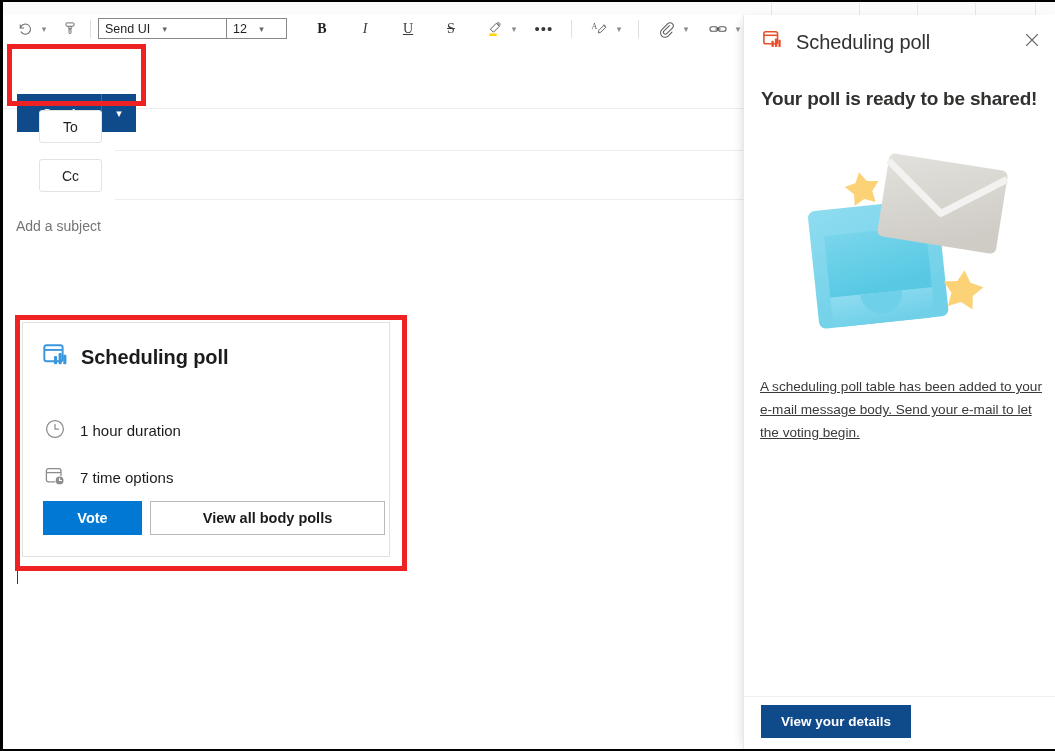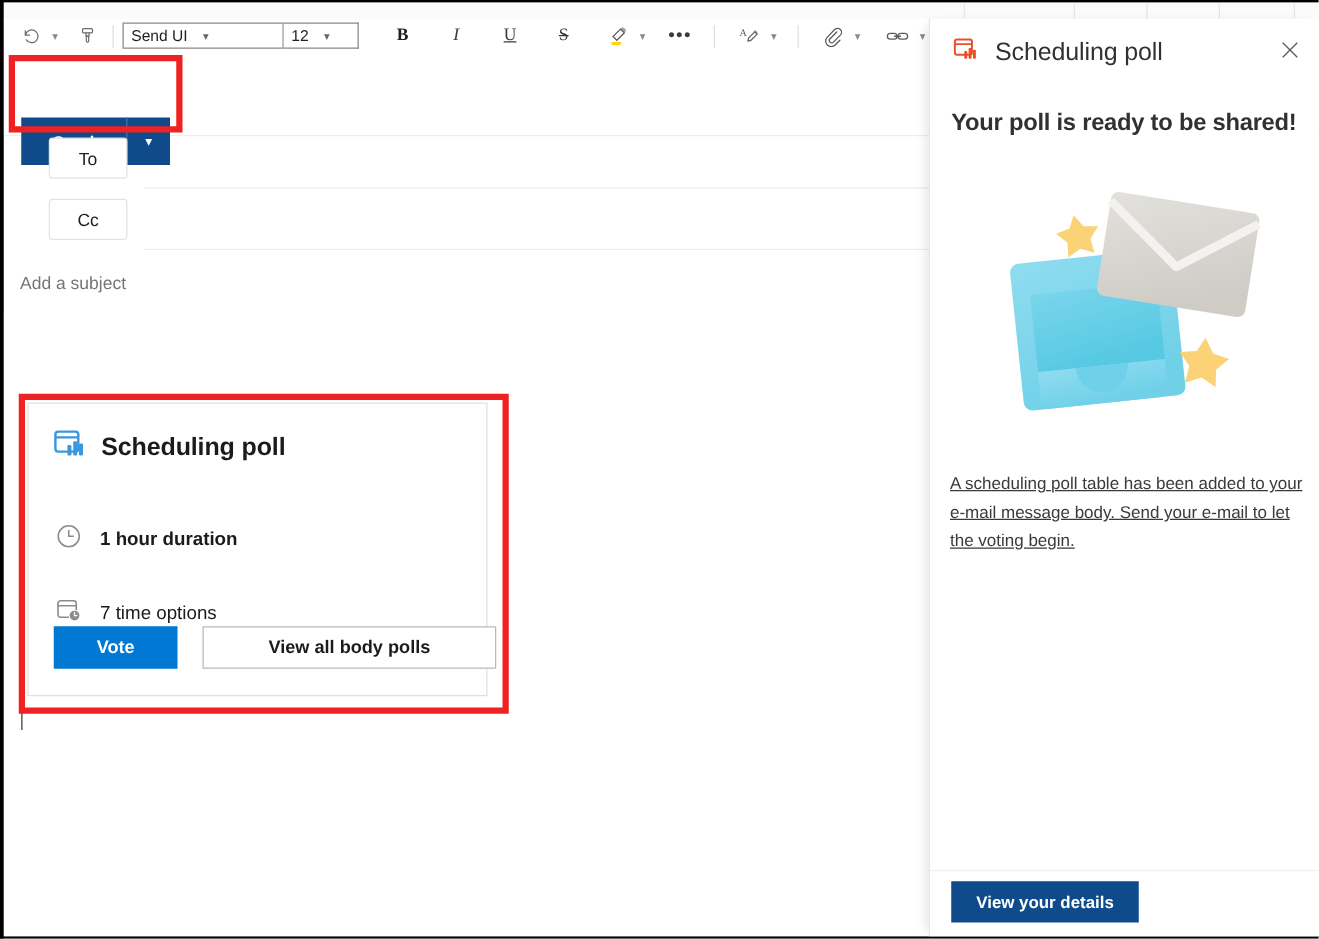--- a/index.html
+++ b/index.html
@@ -242,27 +242,27 @@
   }
   .poll-meta {
     position: absolute;
     left: 21px;
     display: flex;
     align-items: center;
     gap: 14px;
     font-size: 15px;
     color: #1b1b1b;
   }
-  #poll-meta-duration { top: 95px; font-weight: bold; }
-  #poll-meta-options  { top: 154px; }
+  #poll-meta-duration { top: 95px; }
+  #poll-meta-options  { top: 142px; }
   #poll-actions {
     position: absolute;
     left: 20px; top: 178px;
     display: flex;
-    gap: 20px;
+    gap: 8px;
   }
   #vote-button {
     background: #0078d4;
     color: #ffffff;
     font-size: 14.5px;
     font-weight: bold;
     width: 99px; height: 34px;
     display: flex;
     align-items: center;
     justify-content: center;

